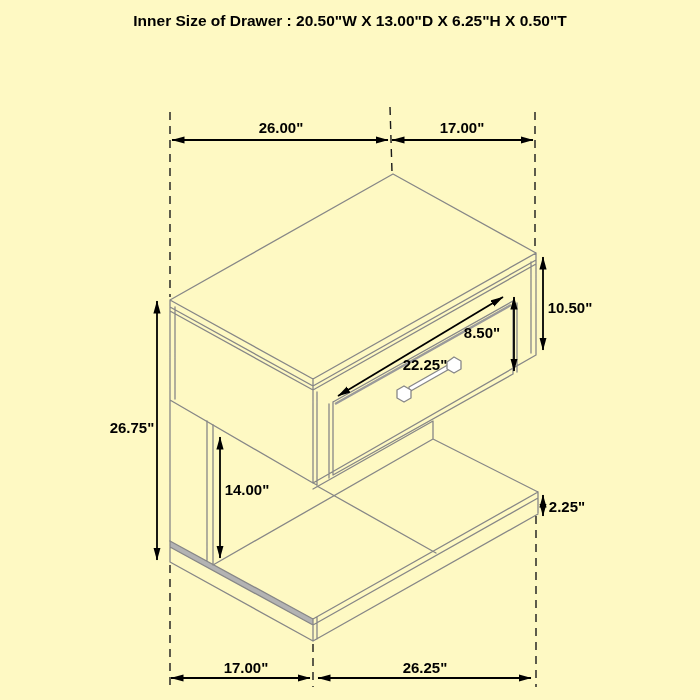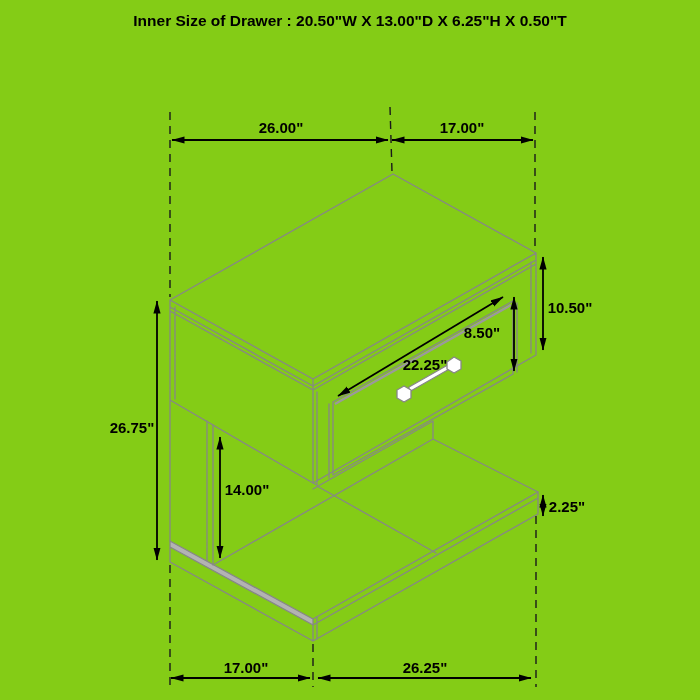--- a/index.html
+++ b/index.html
@@ -1,16 +1,16 @@
 <!DOCTYPE html>
 <html><head>
 <meta charset="utf-8">
 <style>
   html,body{margin:0;padding:0;background:#ffffff;}
-  .stage{position:relative;width:700px;height:700px;background:#84cc16;overflow:hidden;
+  .stage{position:relative;width:700px;height:700px;background:#fef9c3;overflow:hidden;
          font-family:"Liberation Sans",sans-serif;}
   svg{display:block;}
   .dim-label{font-family:"Liberation Sans",sans-serif;font-weight:700;font-size:15px;fill:#000000;}
   .title-label{font-family:"Liberation Sans",sans-serif;font-weight:700;font-size:15.5px;fill:#000000;}
   .furn{stroke:#878787;stroke-width:1.3;fill:none;stroke-linecap:round;stroke-linejoin:round;}
   .furn-thick{stroke:#9a9a9a;stroke-width:2.4;fill:none;}
   .dimline{stroke:#000000;stroke-width:1.8;fill:none;}
   .extline{stroke:#1a1a1a;stroke-width:1.4;fill:none;stroke-dasharray:8 6;}
   .bandfill{fill:#b3b3b3;stroke:none;}
   .handle{stroke:#878787;stroke-width:1.3;fill:#ffffff;stroke-linejoin:round;}

